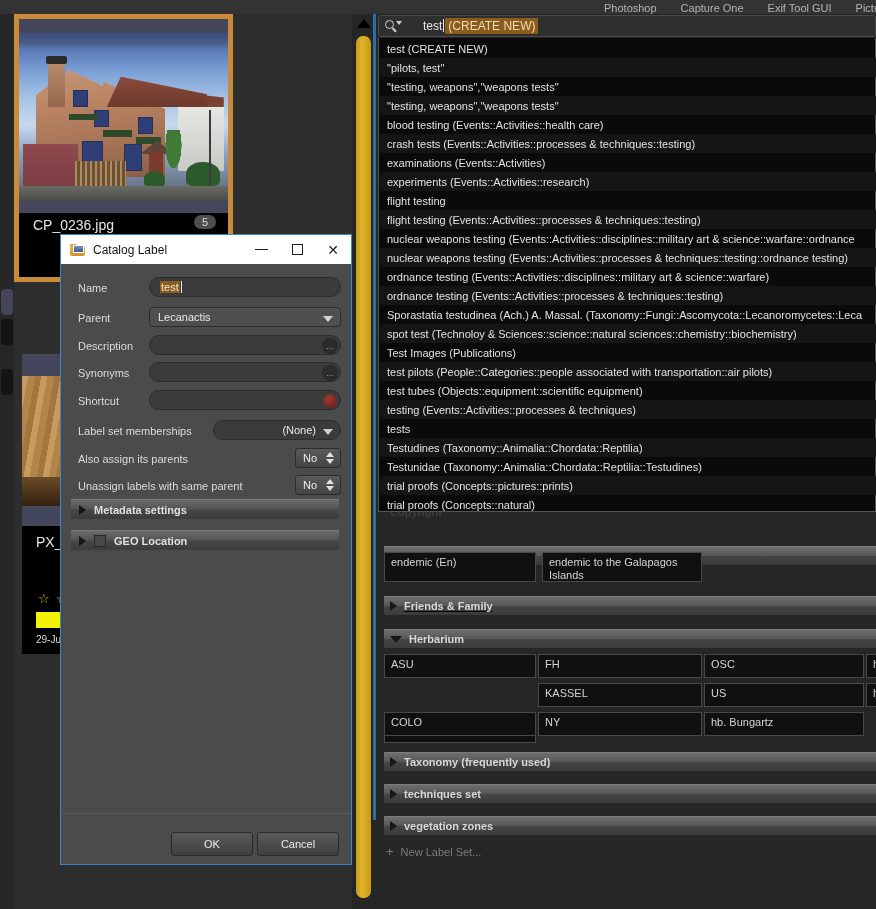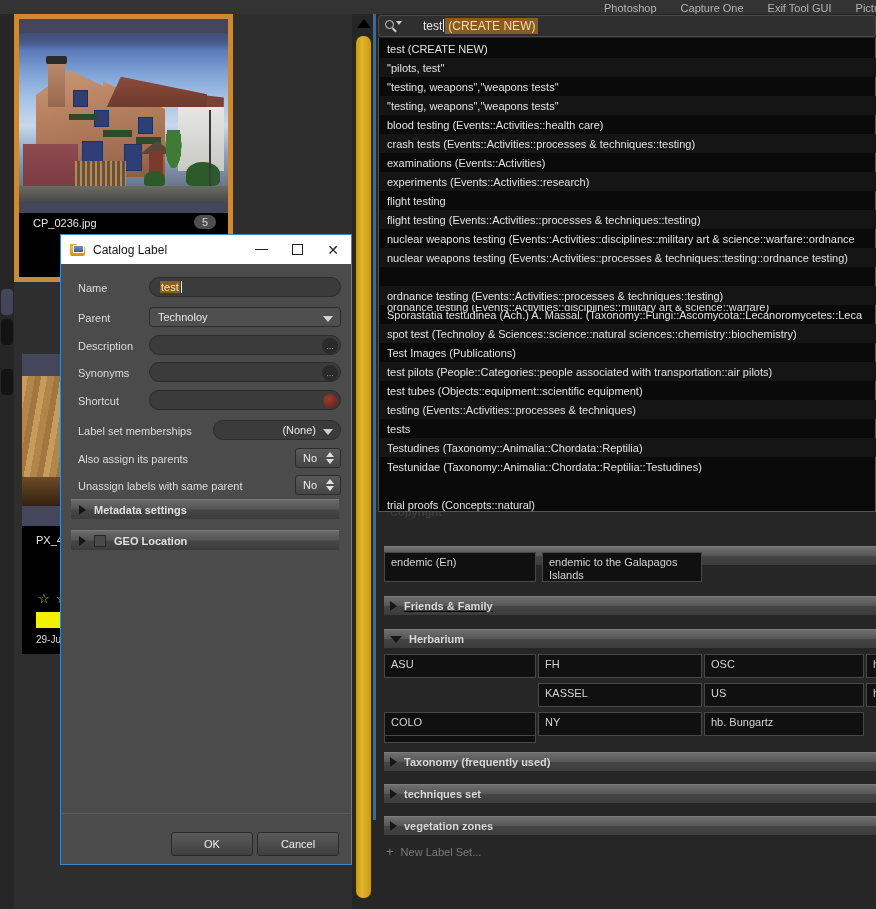--- a/index.html
+++ b/index.html
@@ -111,21 +111,21 @@
   .bu1 { right: 4%; width: 16%; height: 14%; }
   .bu2 { right: 30%; width: 10%; height: 9%; }
   .ground {
     position: absolute; left: 0; bottom: 0; width: 100%; height: 9%;
     background: linear-gradient(180deg,#6b6b66,#4a4a46);
   }
   .pole { position: absolute; right: 8%; bottom: 9%; width: 1.3%; height: 45%; background: #3a3a3a; }
 
   .thumb-band { position: absolute; left: 0; width: 100%; background: #44475c; }
   .thumb-filename {
-    position: absolute; color: #e6e6e6; font-size: 11px; white-space: nowrap;
+    position: absolute; color: #e6e6e6; font-size: 14px; white-space: nowrap;
   }
   .thumb-badge {
     position: absolute; background: #4e4e4e; color: #d8d8d8;
     font-size: 11px; border-radius: 8px; padding: 1px 8px;
   }
   .stars { position: absolute; display: flex; gap: 6px; color: #d6c200; font-size: 13px; line-height: 13px; }
   .colorbar { position: absolute; background: #f2f200; }
   .thumb-date { position: absolute; color: #dcdcdc; font-size: 10px; white-space: nowrap; }
 
   .wood {
@@ -489,31 +489,32 @@
     <div class="dd-item" style="top:39px;">"testing, weapons","weapons tests"</div>
     <div class="dd-item alt" style="top:58px;">"testing, weapons","weapons tests"</div>
     <div class="dd-item" style="top:77px;">blood testing (Events::Activities::health care)</div>
     <div class="dd-item" style="top:115px;">examinations (Events::Activities)</div>
     <div class="dd-item alt" style="top:96px;">crash tests (Events::Activities::processes &amp; techniques::testing)</div>
     <div class="dd-item alt" style="top:134px;">experiments (Events::Activities::research)</div>
     <div class="dd-item" style="top:153px;">flight testing</div>
     <div class="dd-item alt" style="top:172px;">flight testing (Events::Activities::processes &amp; techniques::testing)</div>
     <div class="dd-item" style="top:191px;">nuclear weapons testing (Events::Activities::disciplines::military art &amp; science::warfare::ordnance</div>
     <div class="dd-item alt" style="top:210px;">nuclear weapons testing (Events::Activities::processes &amp; techniques::testing::ordnance testing)</div>
-    <div class="dd-item" style="top:229px;margin-top:30px;">ordnance testing (Events::Activities::disciplines::military art &amp; science::warfare)</div>
+    <div class="dd-item" style="top:229px;">ordnance testing (Events::Activities::disciplines::military art &amp; science::warfare)</div>
     <div class="dd-item alt" style="top:248px;">ordnance testing (Events::Activities::processes &amp; techniques::testing)</div>
     <div class="dd-item" style="top:267px;">Sporastatia testudinea (Ach.) A. Massal. (Taxonomy::Fungi::Ascomycota::Lecanoromycetes::Leca</div>
     <div class="dd-item alt" style="top:286px;">spot test (Technoloy &amp; Sciences::science::natural sciences::chemistry::biochemistry)</div>
     <div class="dd-item" style="top:305px;">Test Images (Publications)</div>
     <div class="dd-item" style="top:343px;">test tubes (Objects::equipment::scientific equipment)</div>
     <div class="dd-item alt" style="top:324px;">test pilots (People::Categories::people associated with transportation::air pilots)</div>
     <div class="dd-item alt" style="top:362px;">testing (Events::Activities::processes &amp; techniques)</div>
     <div class="dd-item" style="top:381px;">tests</div>
     <div class="dd-item alt" style="top:400px;">Testudines (Taxonomy::Animalia::Chordata::Reptilia)</div>
     <div class="dd-item" style="top:419px;">Testunidae (Taxonomy::Animalia::Chordata::Reptilia::Testudines)</div>
+    <div class="dd-item alt" style="top:438px;">trial proofs (Concepts::pictures::prints)</div>
     <div class="dd-item" style="top:457px;">trial proofs (Concepts::natural)</div>
   </div>
 
   <div class="modal">
 
     <div class="modal-title">
       <span class="app-icon">
         <span class="tab"></span>
           <span class="folder"></span>
           <span class="pic"></span>
@@ -533,21 +534,21 @@
     </div>
 
     <div class="form-label" style="top:47px;">Name</div>
     <div class="inp" style="left:88px; top:42px; width:192px;">
       <span class="inp-sel-text">test</span>
         <span class="inp-caret"></span>
     </div>
 
     <div class="form-label" style="top:77px;">Parent</div>
     <div class="combo" style="left:88px; top:72px; width:192px;">
-      <span>Technoloy</span>
+      <span>Lecanactis</span>
       <span class="combo-arrow"></span>
     </div>
 
     <div class="form-label" style="top:105px;">Description</div>
     <div class="inp" style="left:88px; top:100px; width:192px;">
       <span></span>
       <span class="dots-btn">...</span>
     </div>
 
     <div class="form-label" style="top:132px;">Synonyms</div>

